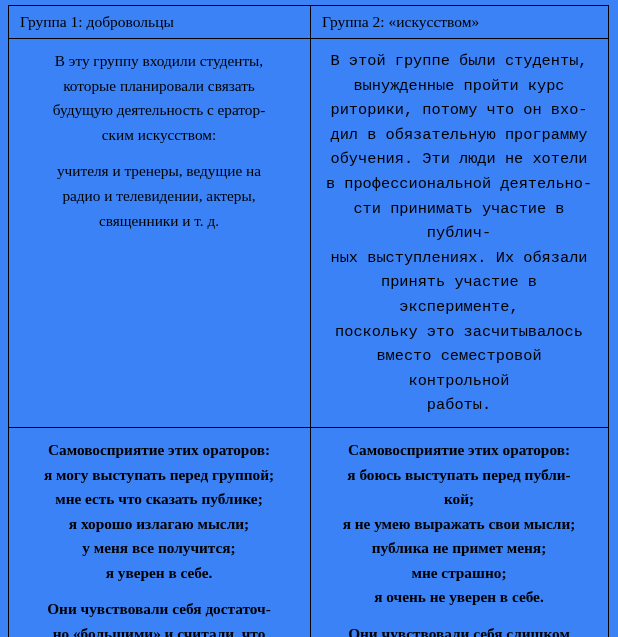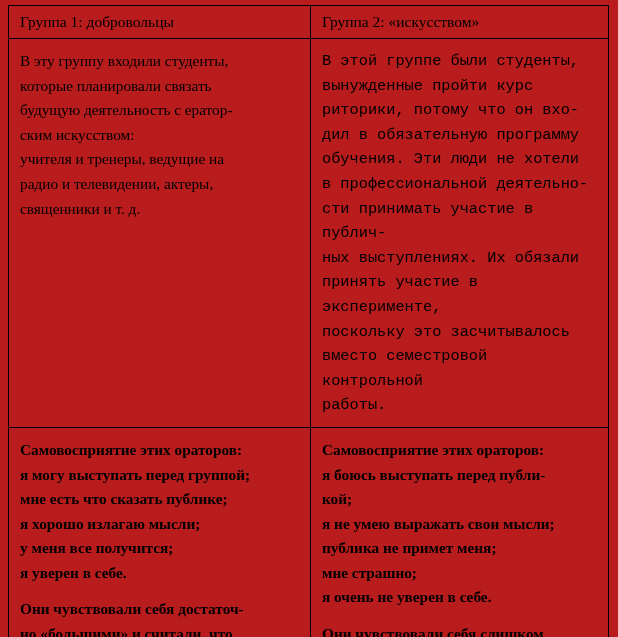--- a/index.html
+++ b/index.html
@@ -11,21 +11,21 @@
     width: 618px;
     height: 637px;
     font-family: "Liberation Serif", "DejaVu Serif", serif;
     color: #000000;
     overflow: hidden;
   }
   .page {
     position: relative;
     width: 618px;
     height: 637px;
-    background: #b91c1c;
+    background: #3b82f6;
   }
   .comparison-table {
     position: absolute;
     left: 8px;
     top: 5px;
     width: 600px;
     height: 627px;
     border-collapse: collapse;
     table-layout: fixed;
     box-sizing: border-box;
@@ -48,26 +48,26 @@
   }
   .head-text {
     font-size: 15.5px;
     line-height: 19px;
     white-space: nowrap;
   }
   .para {
     font-size: 15.3px;
     line-height: 24.6px;
     margin: 0;
-    text-align: left;
+    text-align: center;
     white-space: pre-line;
     hyphens: none;
   }
   .para + .para {
-    margin-top: 0;
+    margin-top: 12px;
   }
   .para.spaced-before {
     margin-top: 12px;
   }
   .row-profile td .cell-inner {
     padding-top: 10px;
     font-weight: bold;
   }
   .row-intro td.cell-left .cell-inner {
     padding-top: 10px;

